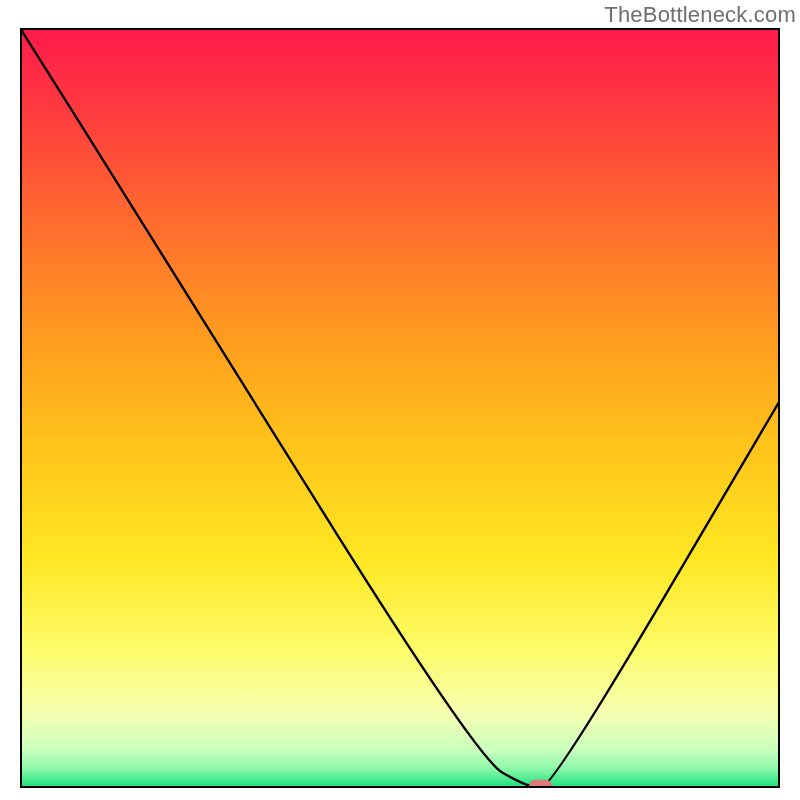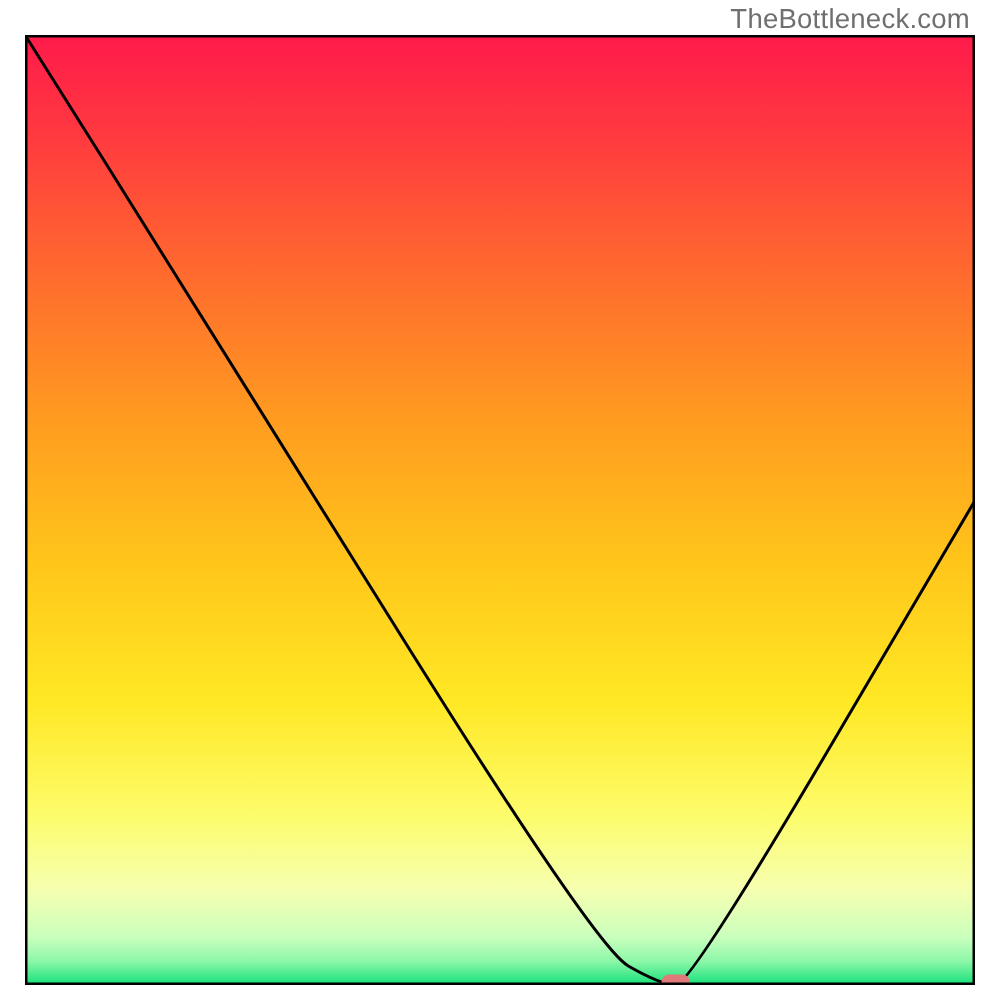--- a/index.html
+++ b/index.html
@@ -11,21 +11,21 @@
     font-family: Arial, Helvetica, sans-serif;
   }
   .container {
     position: relative;
     width: 800px;
     height: 800px;
   }
   .watermark {
     position: absolute;
     top: 2px;
-    right: 24px;
+    right: 4px;
     font-size: 22px;
     font-weight: 500;
     color: #6f6f6f;
     letter-spacing: 0.2px;
   }
   svg.plot {
     position: absolute;
     top: 28px;
     left: 20px;
     width: 760px;

